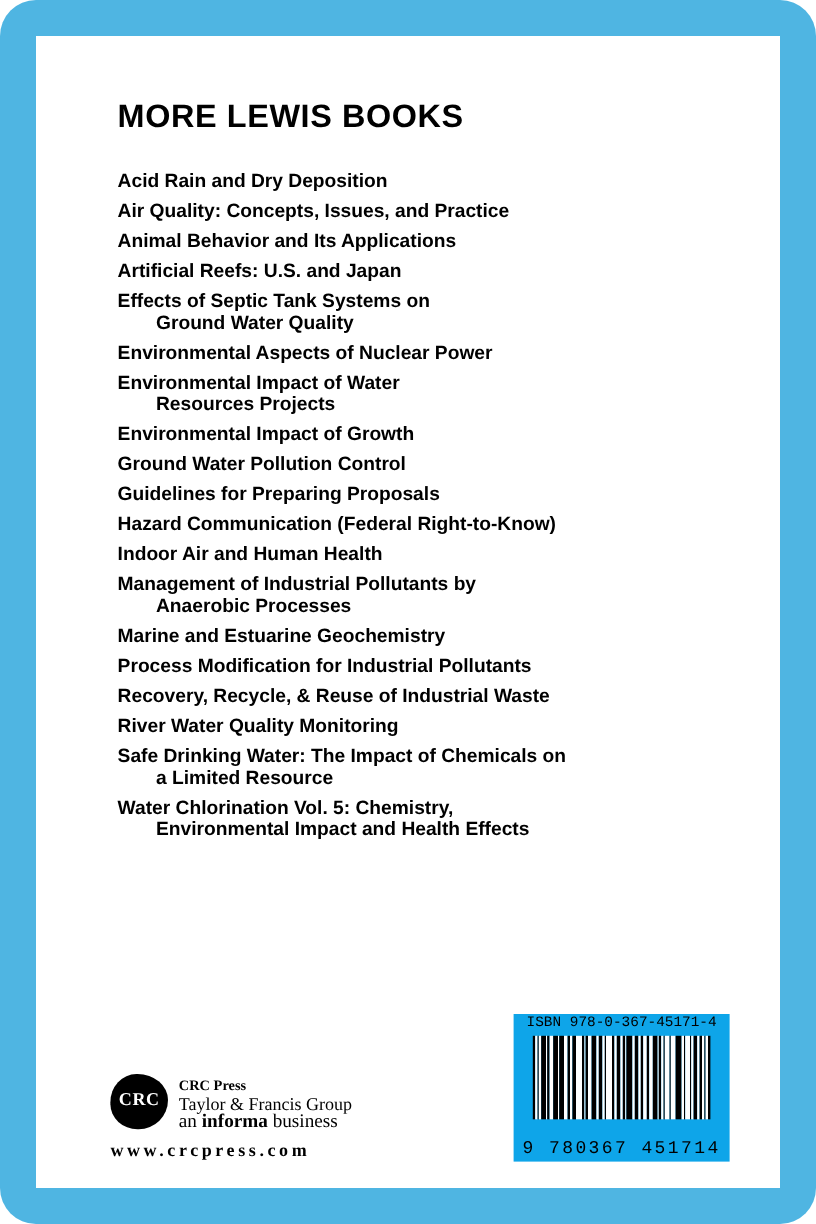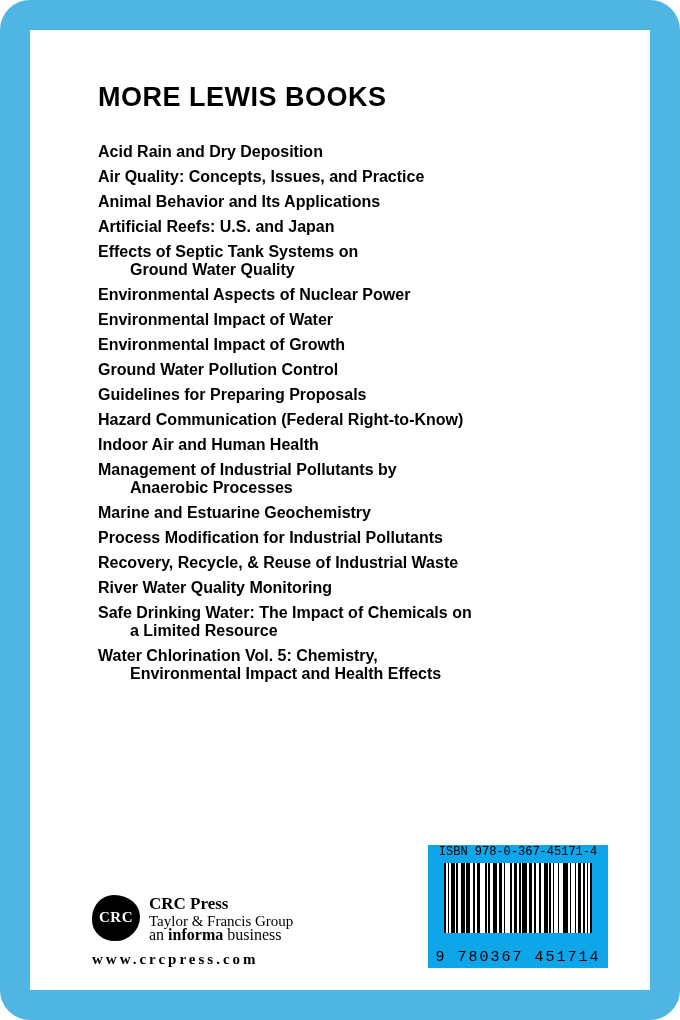--- a/index.html
+++ b/index.html
@@ -74,21 +74,21 @@
     margin-right: 9px;
     flex: 0 0 auto;
   }
   .crc-logo span {
     color: #fff;
     font-weight: bold;
     font-size: 15px;
     letter-spacing: 0.5px;
   }
   .pub-name {
-    font-size: 17px;
+    font-size: 12px;
     font-weight: bold;
     line-height: 20px;
   }
   .pub-group {
     font-size: 15px;
     line-height: 14px;
   }
   .pub-informa {
     font-size: 16px;
     line-height: 13px;
@@ -156,20 +156,21 @@
         </div>
         <div class="book">
           <div class="l1">Effects of Septic Tank Systems on</div>
           <div class="l2">Ground Water Quality</div>
         </div>
         <div class="book">
           <div class="l1">Environmental Aspects of Nuclear Power</div>
         </div>
         <div class="book">
           <div class="l1">Environmental Impact of Water</div>
+          <div class="l2">Resources Projects</div>
         </div>
         <div class="book">
           <div class="l1">Environmental Impact of Growth</div>
         </div>
         <div class="book">
           <div class="l1">Ground Water Pollution Control</div>
         </div>
         <div class="book">
           <div class="l1">Guidelines for Preparing Proposals</div>
         </div>

